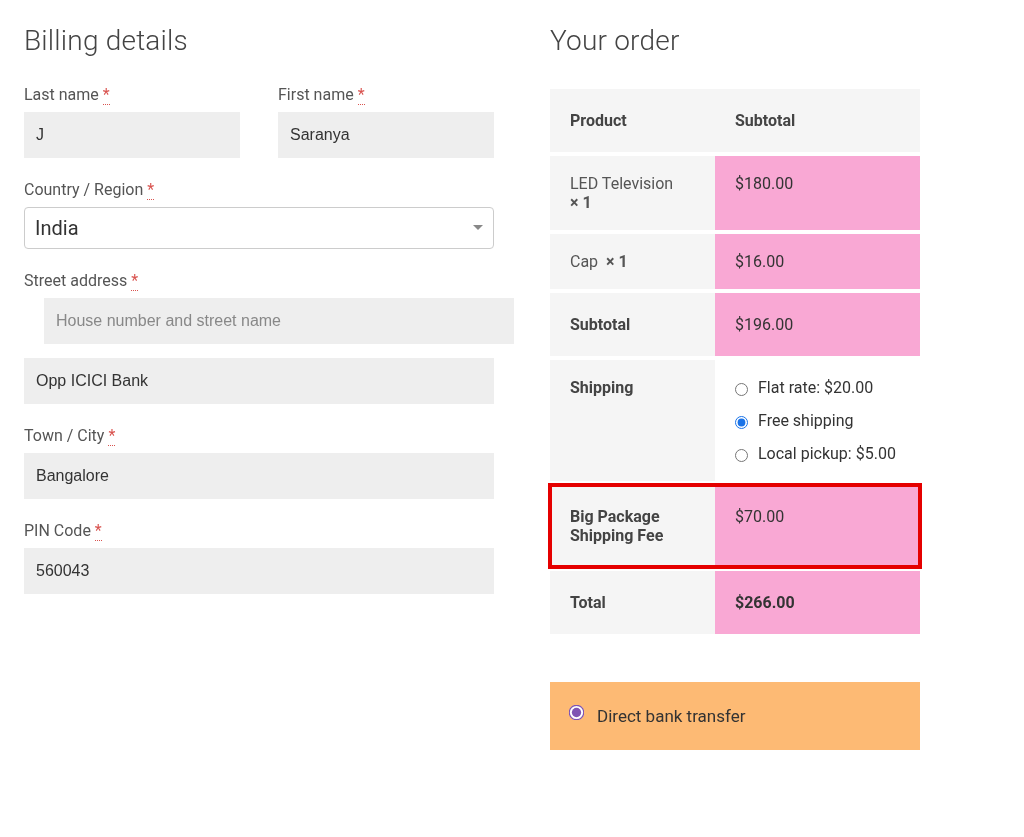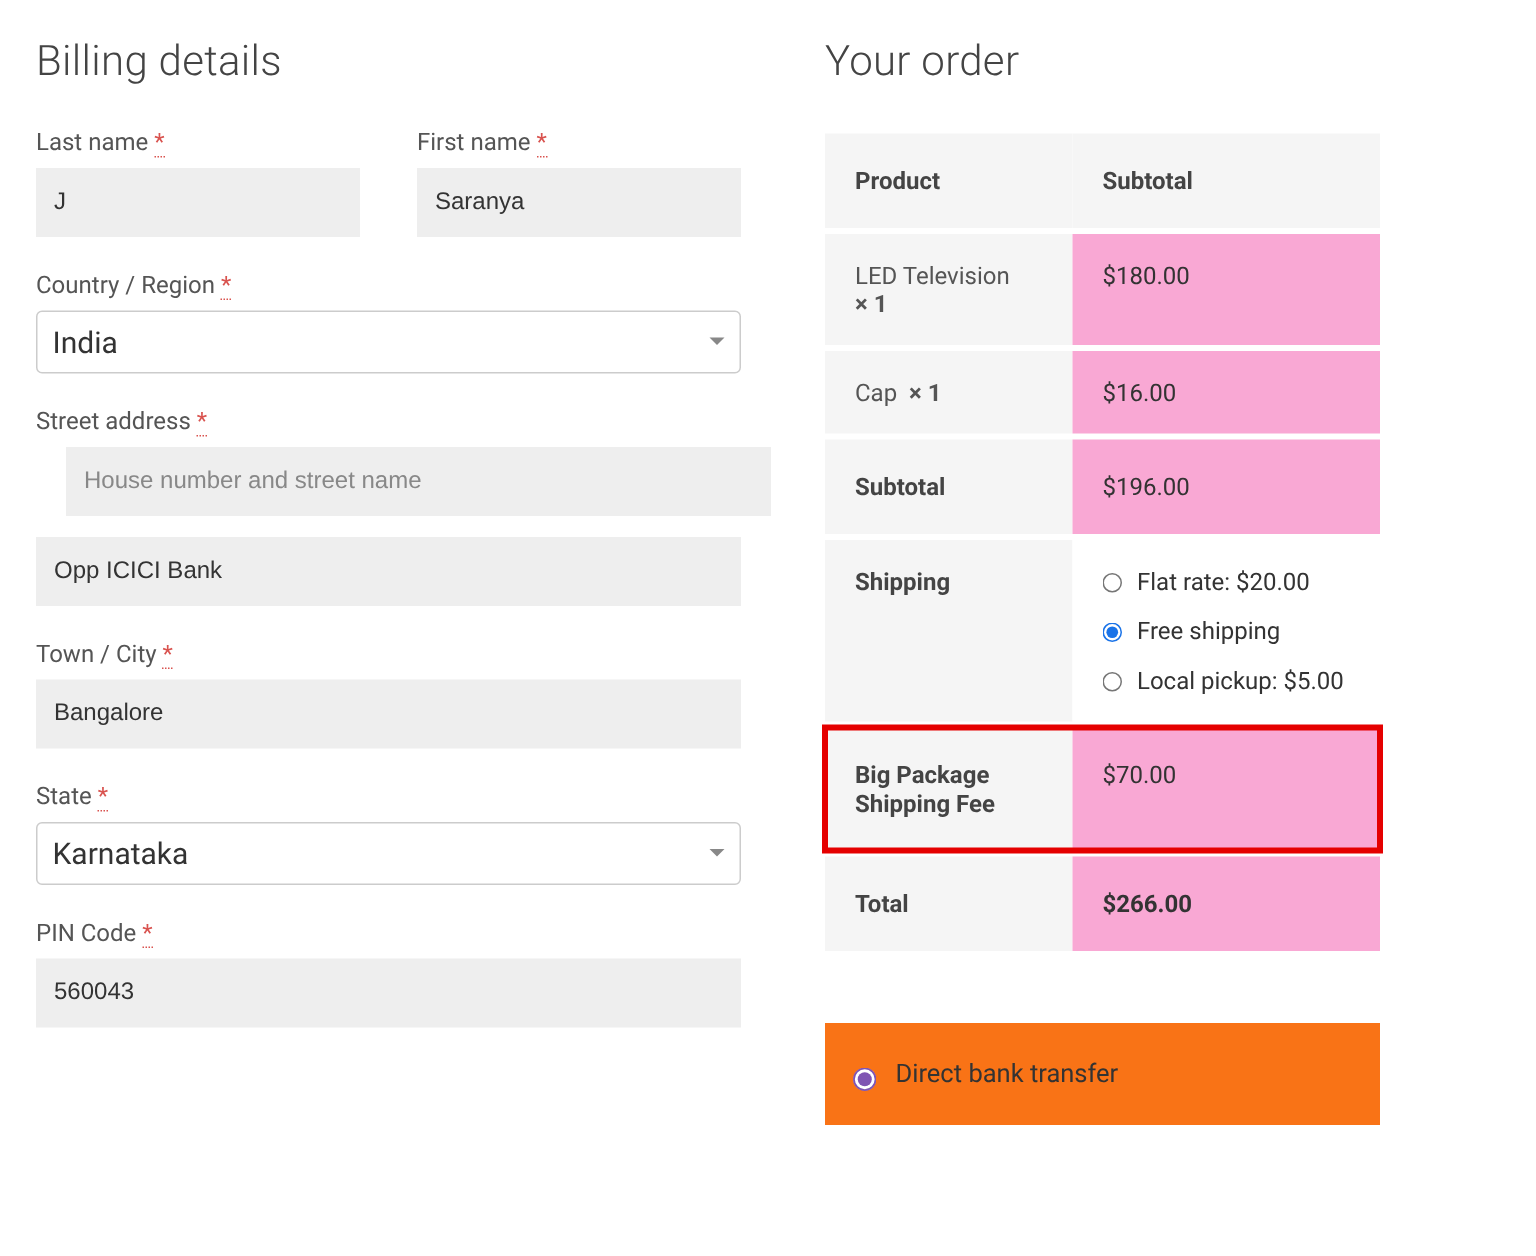--- a/index.html
+++ b/index.html
@@ -69,29 +69,29 @@
       vertical-align: top;
       font-size: 16px;
       color: #555;
     }
     .order-table th { font-weight: 700; color: #444; }
     .order-table .wide-row td, .order-table .wide-row th { padding-top: 22px; padding-bottom: 22px; }
     .order-table .val-cell { background: #f9a8d4; color: #333; }
     .order-table .label-cell { width: 165px; font-weight: 700; color: #444; }
     .qty { font-weight: 700; }
     .shipping-list { list-style: none; display: flex; flex-direction: column; gap: 14px; }
-    .shipping-list li { display: flex; align-items: flex-start; gap: 10px; font-size: 16px; color: #333; }
+    .shipping-list li { display: flex; align-items: center; gap: 10px; font-size: 16px; color: #333; }
     .shipping-list input[type="radio"] { margin-top: 4px; accent-color: #1a73e8; flex-shrink: 0; }
     .highlight { outline: 4px solid #e50000; outline-offset: -2px; }
     .payment-box {
-      background: #f97316;
+      background: #fdba74;
       padding: 24px 20px;
       margin-top: 44px;
       display: flex;
-      align-items: flex-end;
+      align-items: flex-start;
       gap: 14px;
     }
     .payment-box input[type="radio"] { accent-color: #7f54b3; transform: scale(1.2); }
     .payment-box span { font-size: 17px; color: #333; }
     .white-bg { background: #fff !important; }
   </style>
 </head>
 <body>
 
 <div class="container">
@@ -132,26 +132,20 @@
       <input type="text" class="input" value="Opp ICICI Bank" style="">
     </div>
 
     <div class="field">
       <label>
         <span>Town / City</span> <abbr class="req">*</abbr>
       </label>
       <input type="text" class="input" value="Bangalore" style="">
     </div>
 
-    <div class="field">
-      <label>
-        <span>State</span> <abbr class="req">*</abbr>
-      </label>
-      <div class="select">Karnataka</div>
-    </div>
 
     <div class="field">
       <label>
         <span>PIN Code</span> <abbr class="req">*</abbr>
       </label>
       <input type="text" class="input" value="560043" style="">
     </div>
   </div>
 
   <div class="right">

